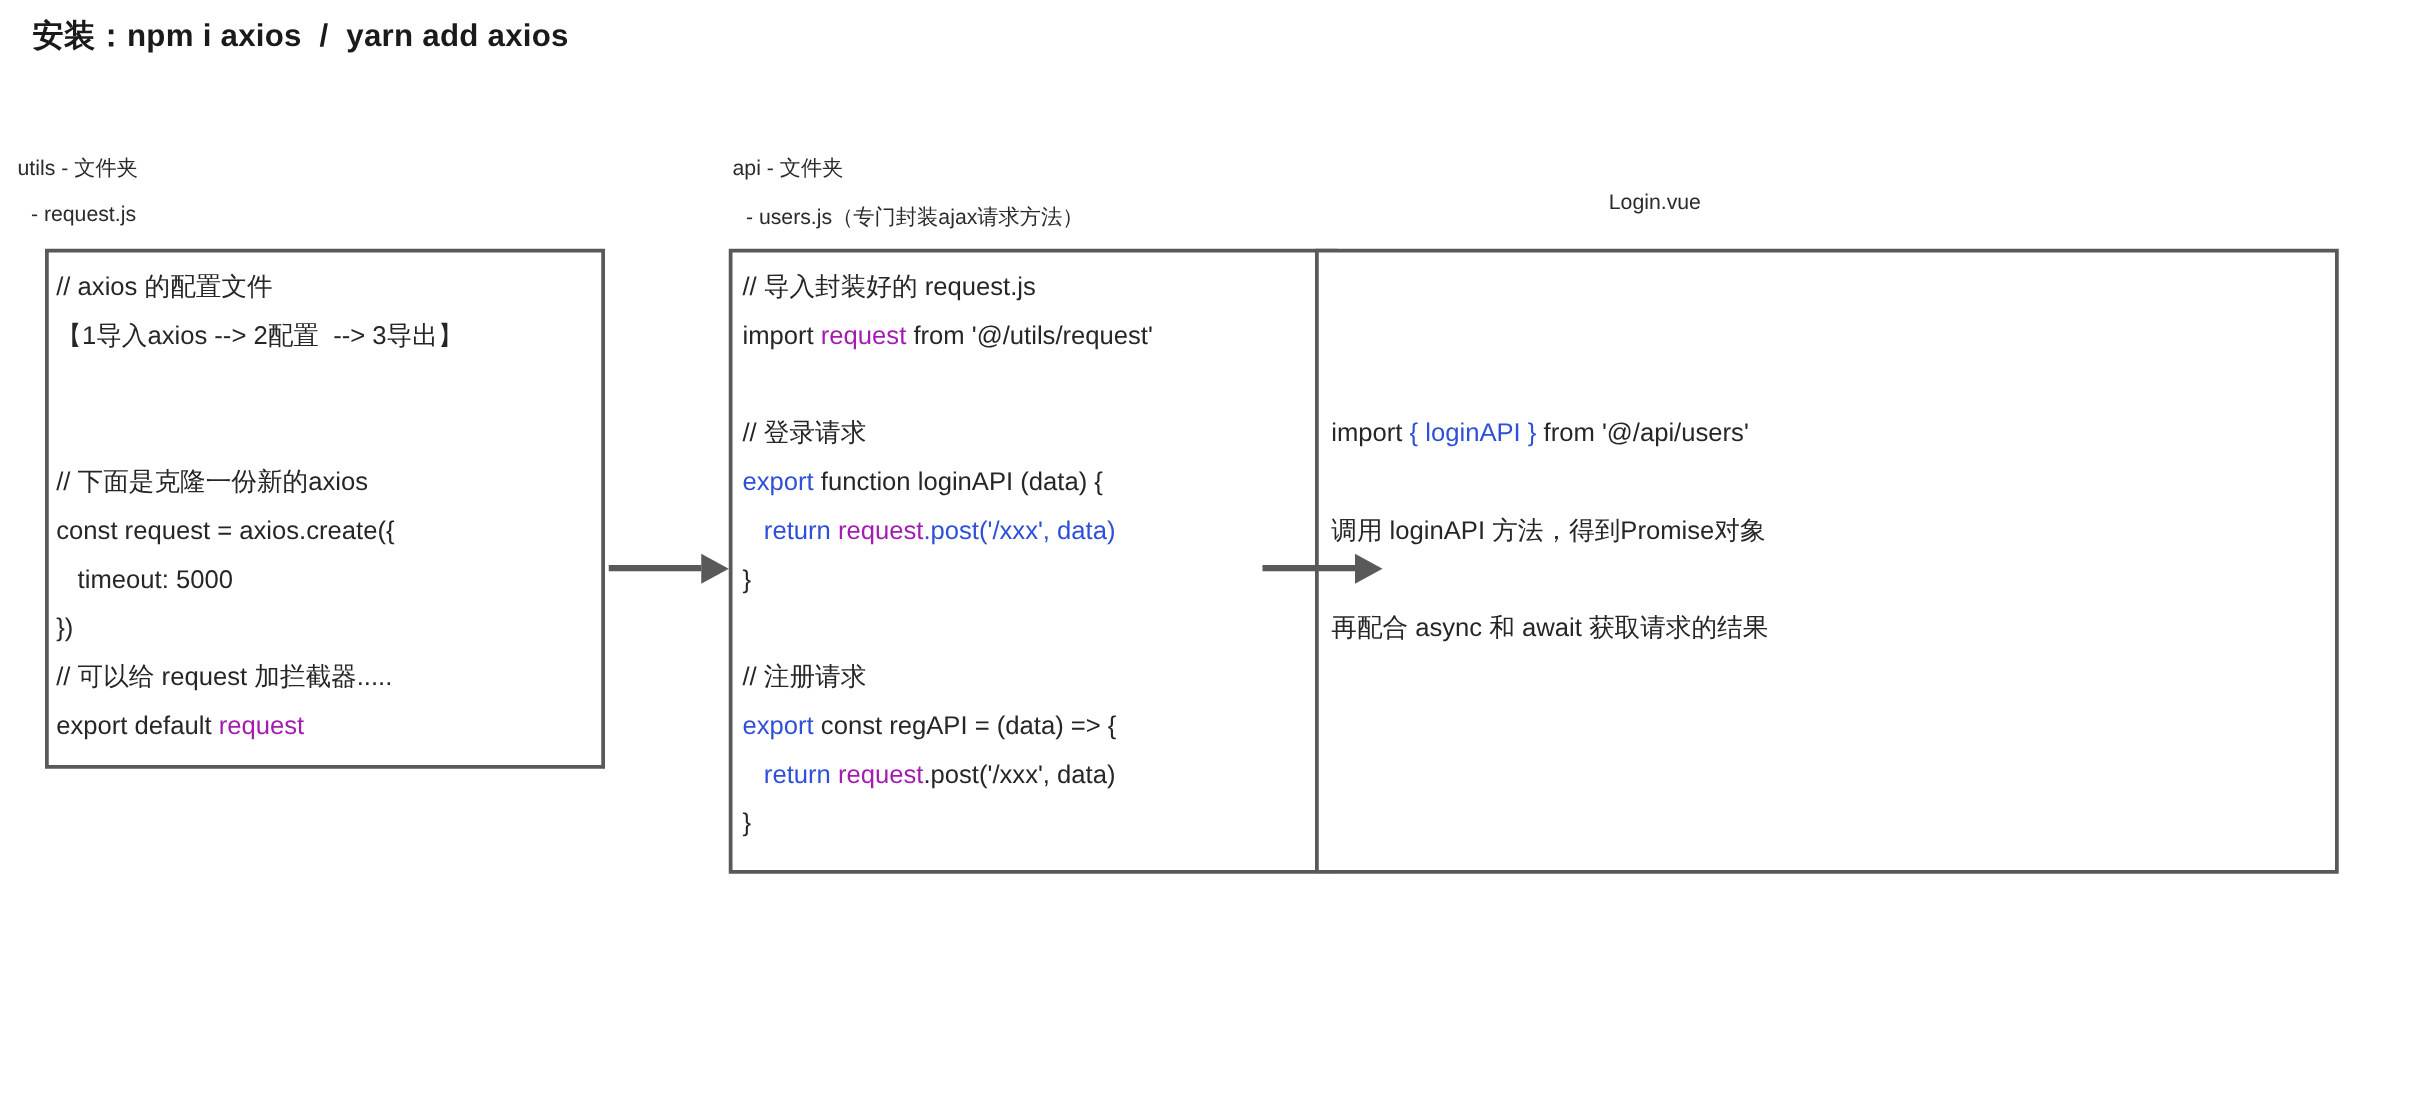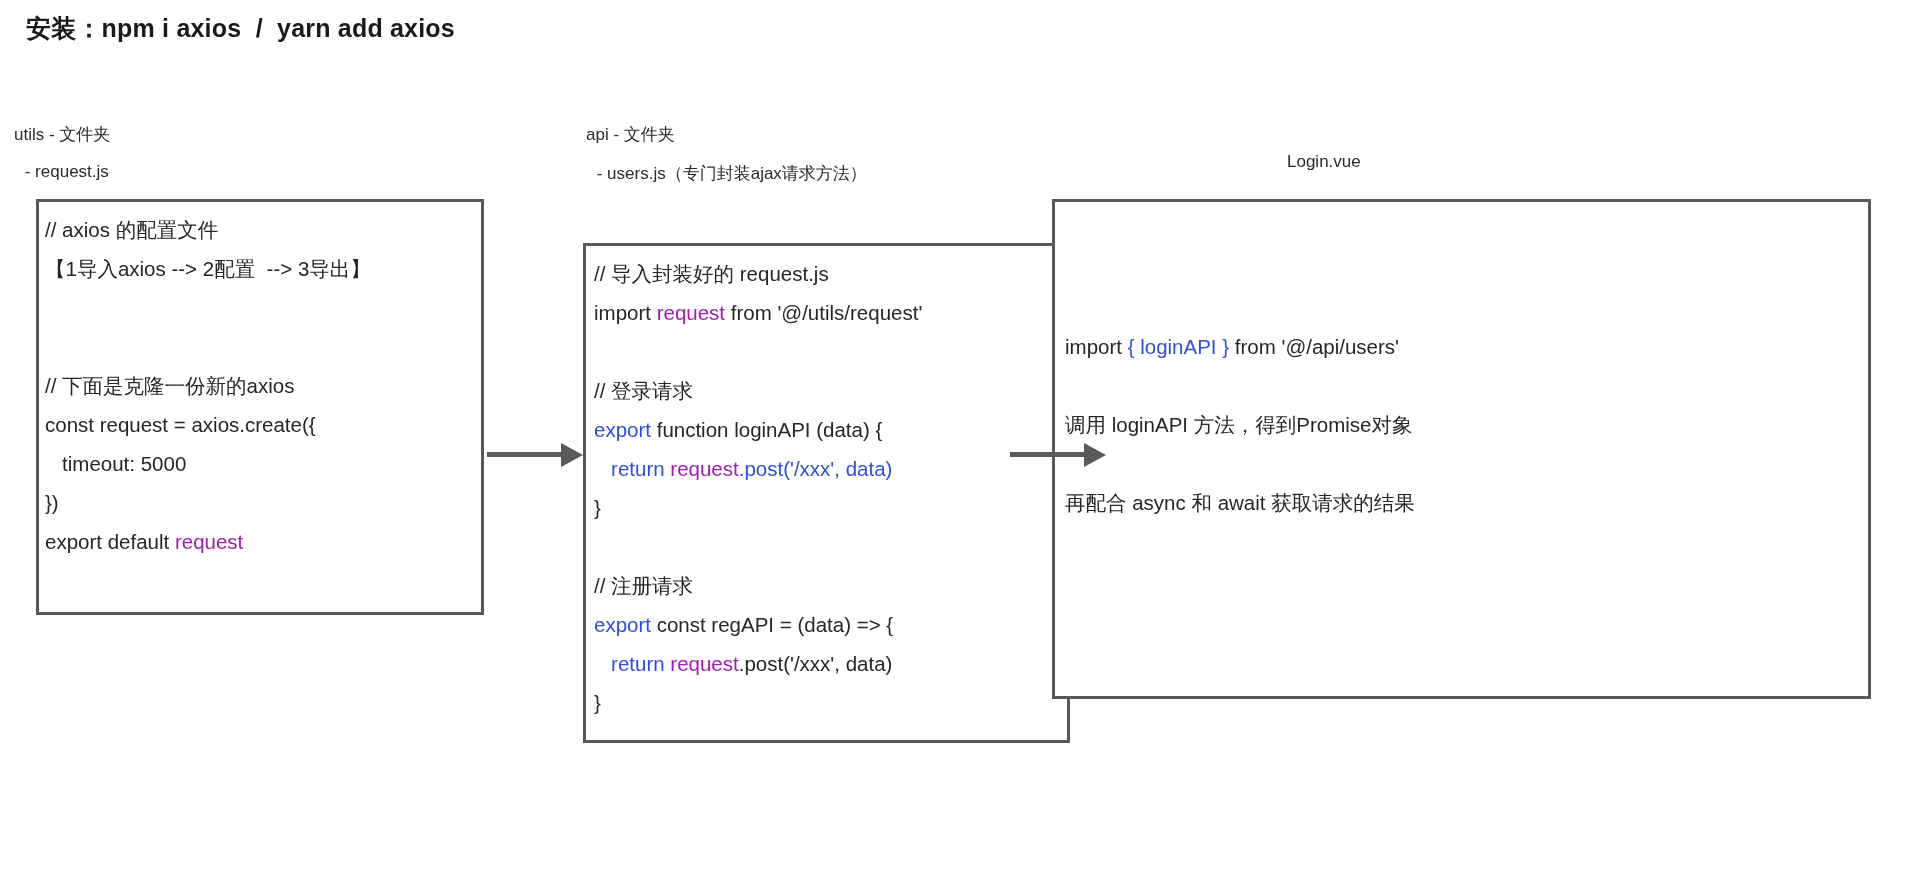--- a/index.html
+++ b/index.html
@@ -45,21 +45,21 @@
   
   .box {
     position: absolute;
     border: 3px solid #595959;
     background: #ffffff;
     box-sizing: border-box;
     padding: 8px 0 0 0;
     overflow: hidden;
   }
   #box-utils { left: 36px;   top: 199px; width: 448px; height: 416px; }
-  #box-api   { left: 583px;  top: 199px; width: 487px; height: 500px; margin-top: 44px; }
+  #box-api   { left: 583px;  top: 199px; width: 487px; height: 500px; }
   #box-login { left: 1052px; top: 199px; width: 819px; height: 500px; }
 
   .code-line {
     font-size: 20.5px;
     line-height: 39px;
     white-space: pre;
     padding-left: 6px;
     color: #262626;
   }
   #box-utils .code-line { padding-left: 6px; }
@@ -115,20 +115,21 @@
 
 <div class="box" id="box-utils">
     <div class="code-line"><span class="tok-dark">// axios 的配置文件</span></div>
     <div class="code-line"><span class="tok-dark">【1导入axios --&gt; 2配置  --&gt; 3导出】</span></div>
     <div class="code-line blank">&nbsp;</div>
     <div class="code-line blank">&nbsp;</div>
     <div class="code-line"><span class="tok-dark">// 下面是克隆一份新的axios</span></div>
     <div class="code-line"><span class="tok-dark">const request = axios.create({</span></div>
     <div class="code-line"><span class="tok-dark">   timeout: 5000</span></div>
     <div class="code-line"><span class="tok-dark">})</span></div>
+    <div class="code-line"><span class="tok-dark">// 可以给 request 加拦截器.....</span></div>
     <div class="code-line"><span class="tok-dark">export default </span><span class="tok-red">request</span></div>
   </div>
 <div class="box" id="box-api">
     <div class="code-line"><span class="tok-dark">// 导入封装好的 request.js</span></div>
     <div class="code-line"><span class="tok-dark">import </span><span class="tok-red">request</span><span class="tok-dark"> from '@/utils/request'</span></div>
     <div class="code-line blank">&nbsp;</div>
     <div class="code-line"><span class="tok-dark">// 登录请求</span></div>
     <div class="code-line"><span class="tok-blue">export</span><span class="tok-dark"> function loginAPI (data) {</span></div>
     <div class="code-line"><span class="tok-blue">   return </span><span class="tok-red">request</span><span class="tok-blue">.post('/xxx', data)</span></div>
     <div class="code-line"><span class="tok-dark">}</span></div>

